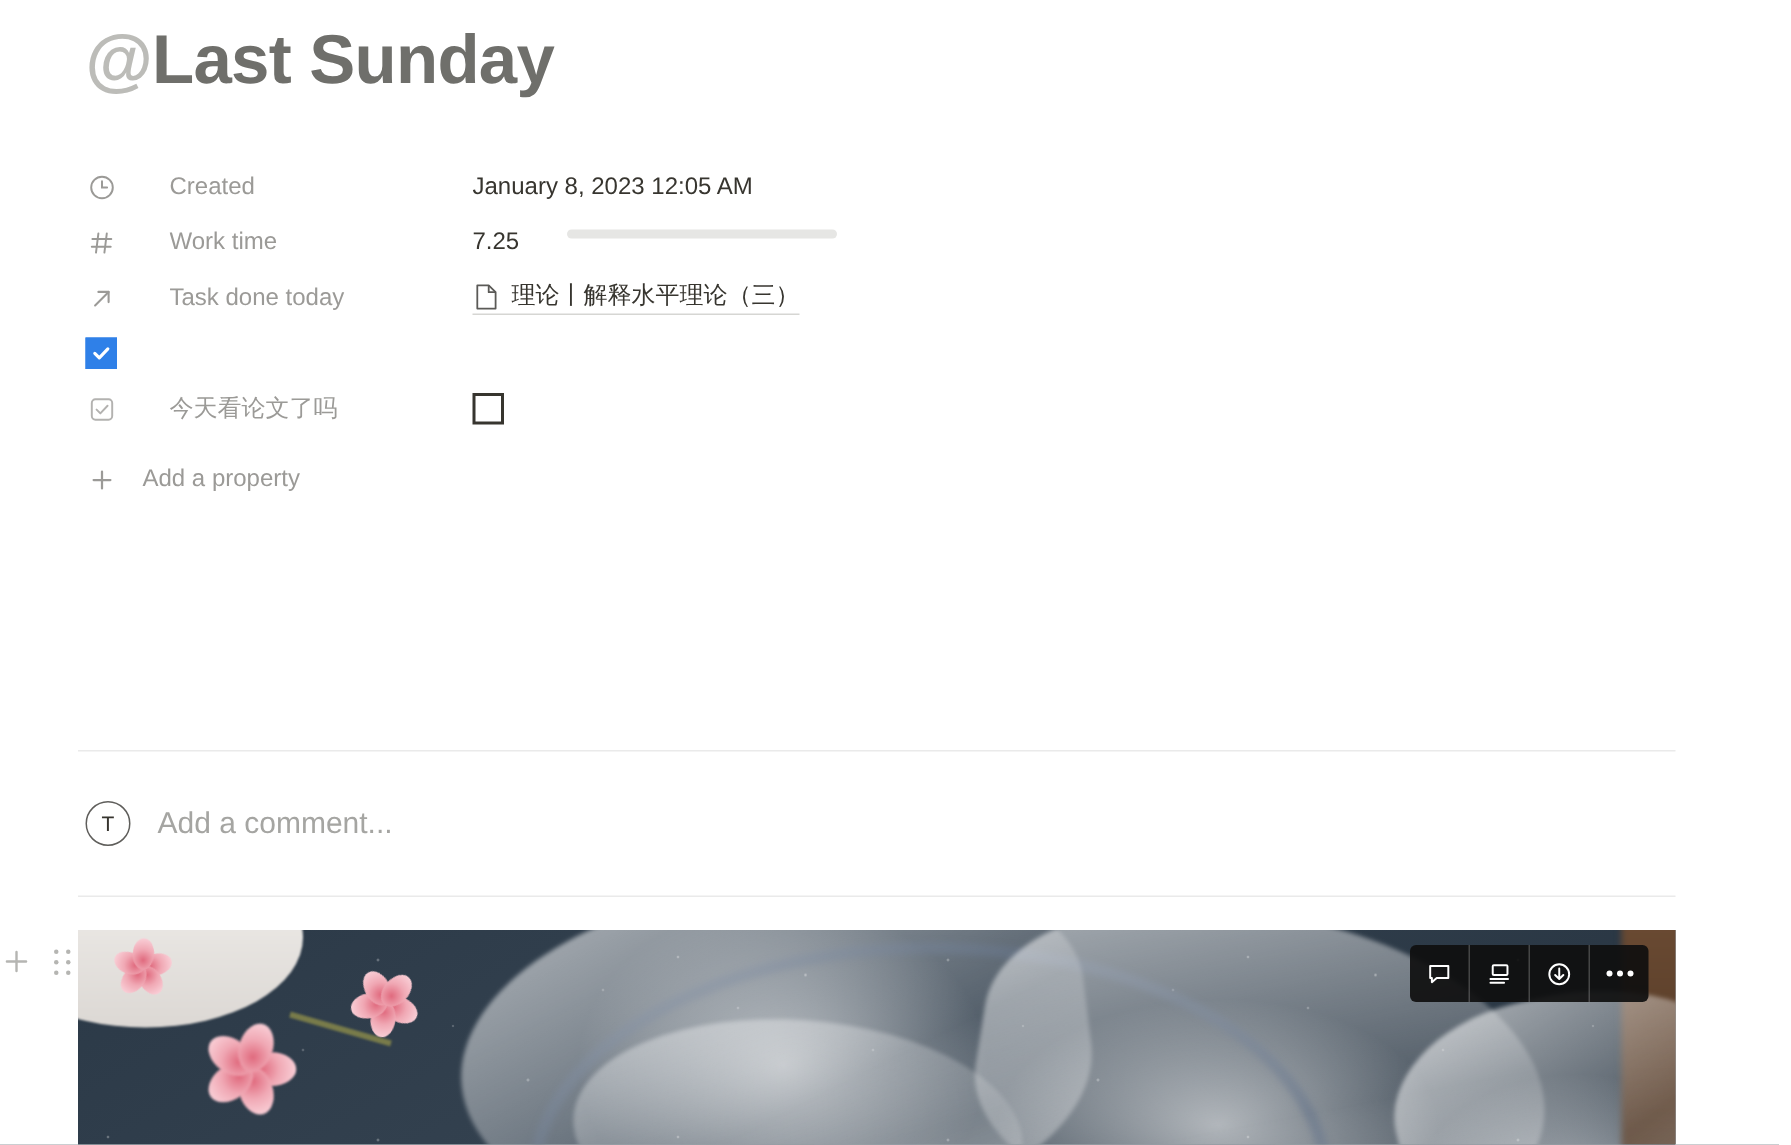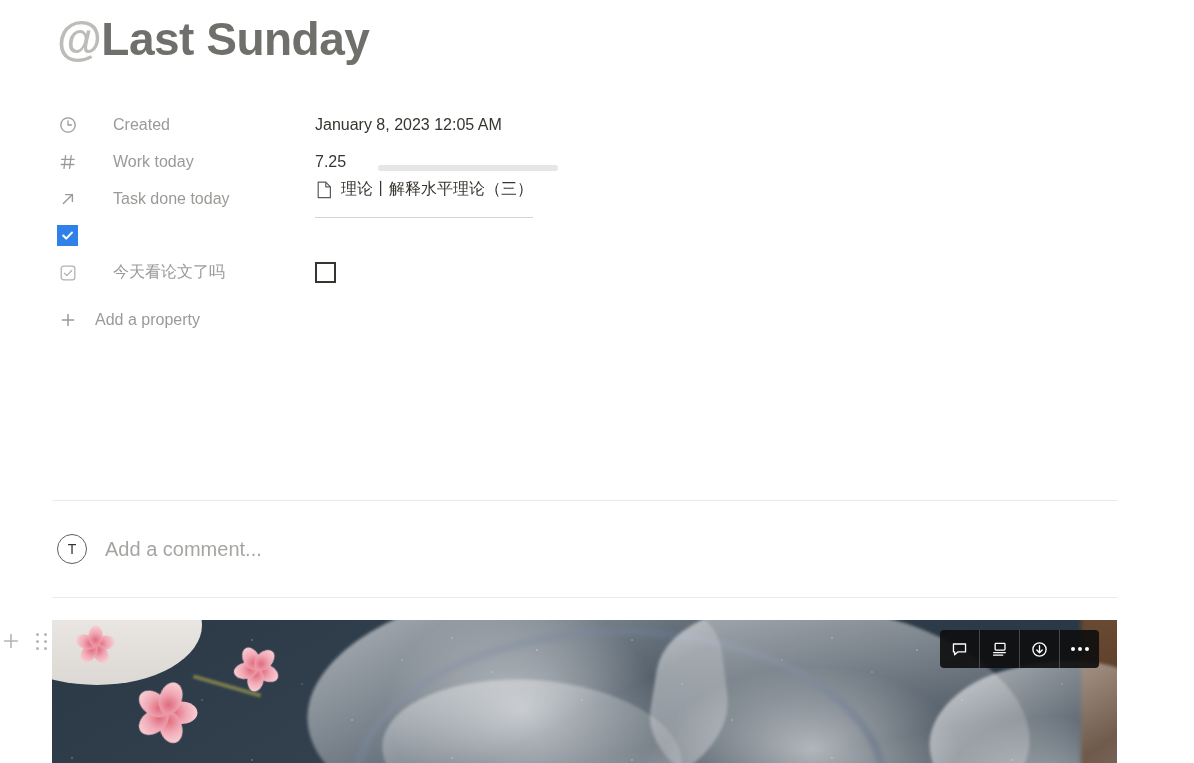--- a/index.html
+++ b/index.html
@@ -66,21 +66,21 @@
   }
   .prop-icon svg { display: block; }
   .prop-label-text {
     white-space: nowrap;
     overflow: hidden;
   }
   .prop-value {
     font-size: 16px;
     color: #37352f;
     display: flex;
-    align-items: flex-end;
+    align-items: flex-start;
   }
 
   
   .num-value { margin-right: 32px; }
   .progress-track {
     width: 180px;
     height: 6px;
     border-radius: 3px;
     background: #e6e6e4;
     overflow: hidden;
@@ -89,21 +89,21 @@
     height: 100%;
     border-radius: 3px;
     background: #6b9080;
   }
 
   
   .page-link {
     display: inline-flex;
     align-items: center;
     border-bottom: 1px solid #d6d6d3;
-    padding-bottom: 17px;
+    padding-bottom: 1px;
   }
   .page-link .doc-icon {
     width: 18px;
     height: 20px;
     margin-right: 8px;
     display: flex;
     align-items: center;
     justify-content: center;
   }
   .page-link-text {
@@ -379,21 +379,21 @@
     </div>
   </div>
 
   <div class="prop-row">
     <div class="prop-label">
       <span class="prop-icon">
         <svg width="18" height="18" viewBox="0 0 18 18" fill="none" stroke="#9b9a97" stroke-width="1.3" stroke-linecap="round">
           <path d="M6.6 2.6 5 15.4M12.2 2.6 10.6 15.4M2.6 6.3h12.6M2.2 11.5h12.6"></path>
         </svg>
       </span>
-      <span class="prop-label-text">Work today</span>
+      <span class="prop-label-text">Work time</span>
     </div>
     <div class="prop-value">
       <span class="num-value">7.25</span>
       <span class="progress-track">
         <span class="progress-fill" style="width: 90%; background: rgb(107, 144, 128);"></span>
       </span>
     </div>
   </div>
 
   <div class="prop-row">

